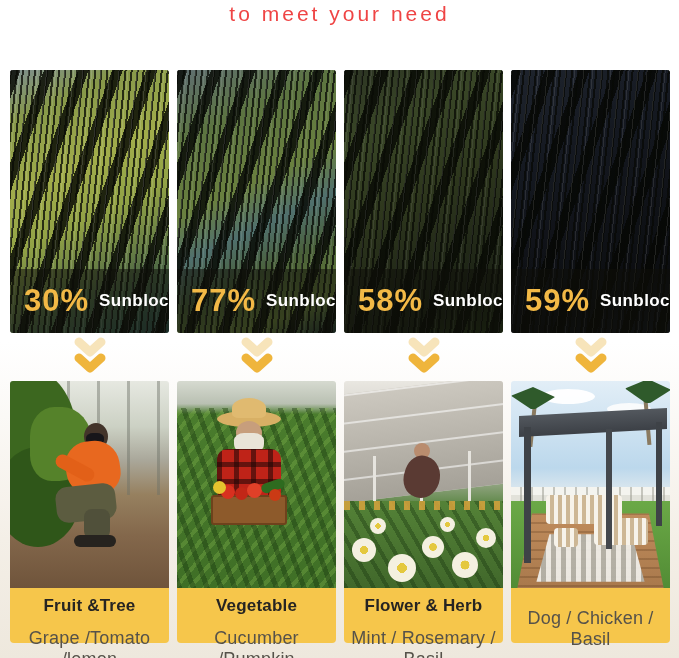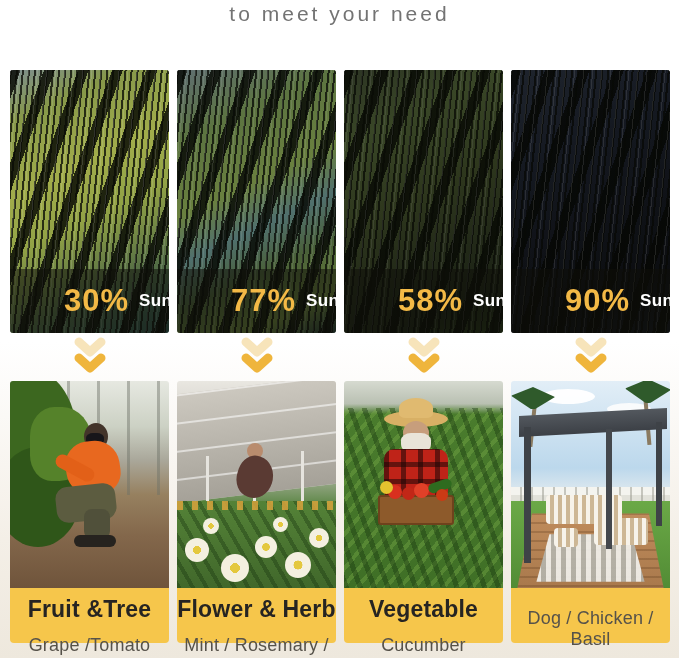--- a/index.html
+++ b/index.html
@@ -12,21 +12,21 @@
   .page { width: 679px; height: 658px; position: relative; }
 
   
   header { height: 70px; text-align: center; padding-top: 1px; }
   h1 {
     font-size: 36px; line-height: 40px; font-weight: 800;
     letter-spacing: 1px; color: #171717;
   }
   .subtitle {
     font-size: 21px; line-height: 26px; letter-spacing: 3px;
-    color: #737373; font-weight: 400;
+    color: #ef4444; font-weight: 400;
   }
 
   
   .row {
     display: grid; grid-template-columns: repeat(4, 1fr);
     gap: 8px; padding: 0 9px 0 10px;
   }
 
   
   .net {
@@ -46,36 +46,36 @@
   .dim { position: absolute; inset: 0; z-index: 2; }
   .net-30 .dim { background: rgba(6,8,6,0.05); }
   .net-50 .dim { background: rgba(5,8,10,0.22); }
   .net-70 .dim { background: rgba(8,10,6,0.38); }
   .net-90 .dim { background: rgba(2,4,8,0.30); }
   .band {
     position: absolute; left: 0; right: 0; bottom: 0; height: 64px; z-index: 3;
     background: rgba(14,14,10,0.55);
     display: flex; align-items: center; padding-left: 14px;
   }
-  .pct { font-size: 31px; font-weight: 800; color: #f3b946; letter-spacing: 1px; padding-left: 40px; }
+  .pct { font-size: 31px; font-weight: 800; color: #f3b946; letter-spacing: 1px; }
   .sun { font-size: 17px; font-weight: 700; color: #ffffff; letter-spacing: .4px; margin-left: 10px; }
 
   
   .arrows { height: 48px; align-items: center; }
   .arrow-cell { display: flex; justify-content: center; align-items: center; height: 48px; }
 
   
   .use-col { display: flex; flex-direction: column; }
   .photo { position: relative; height: 207px; border-radius: 3px 3px 0 0; overflow: hidden; }
   .photo i { position: absolute; display: block; }
   .caption {
     height: 55px; background: #f6c64b; border-radius: 0 0 4px 4px;
     text-align: center; padding-top: 8px;
   }
-  .cap-title { font-size: 23px; font-weight: 800; color: #262422; letter-spacing: .2px; }
+  .cap-title { font-size: 17px; font-weight: 800; color: #262422; letter-spacing: .2px; }
   .cap-sub { font-size: 18px; color: #56524a; margin-top: 12px; letter-spacing: .2px; }
 
   
   .p1 { background: linear-gradient(180deg,#e6e8e1 0%,#ccd1c4 22%,#aaa89b 38%,#96805f 55%,#83674b 75%,#6f543b 100%); }
   .p1::before { content:""; position:absolute; inset:0 0 45% 0;
     background: repeating-linear-gradient(90deg, transparent 0 27px, rgba(108,112,102,0.45) 27px 30px); }
   .p1-b1 { left:-26px; top:-12px; width:92px; height:124px; background:#3c671f; border-radius:42% 58% 55% 45%; }
   .p1-b2 { left:-14px; top:66px; width:84px; height:100px; background:#2f5619; border-radius:50%; }
   .p1-b3 { left:20px; top:26px; width:62px; height:74px; background:#55822a; border-radius:45% 55% 60% 40%; }
   .p1-head { left:74px; top:42px; width:24px; height:27px; background:#43342a; border-radius:50%; }
@@ -191,21 +191,21 @@
     <figure class="net net-70">
       <div class="dim"></div>
       <figcaption class="band">
         <span class="pct">58%</span>
         <span class="sun">Sunblock</span>
       </figcaption>
     </figure>
     <figure class="net net-90">
       <div class="dim"></div>
       <figcaption class="band">
-        <span class="pct">90%</span>
+        <span class="pct">59%</span>
         <span class="sun">Sunblock</span>
       </figcaption>
     </figure>
   </div>
 
   <div class="row arrows">
     <div class="arrow-cell">
       <svg width="46" height="40" viewBox="0 0 46 40">
         <polyline points="12,5 23,15 34,5" fill="none" stroke="#f7e4ba" stroke-width="9" stroke-linecap="round" stroke-linejoin="round"></polyline>
         <polyline points="12,21 23,31 34,21" fill="none" stroke="#efb53c" stroke-width="9" stroke-linecap="round" stroke-linejoin="round"></polyline>
@@ -242,20 +242,41 @@
         <i class="p1-mask"></i>
         <i class="p1-torso"></i>
         <i class="p1-arm"></i>
         <i class="p1-pants"></i>
         <i class="p1-leg"></i>
         <i class="p1-shoe"></i>
       </div>
       <div class="caption">
         <div class="cap-title">Fruit &amp;Tree</div>
         <div class="cap-sub">Grape /Tomato /lemon</div>
+      </div>
+    </div>
+
+    <div class="use-col">
+      <div class="photo p2">
+        <i class="p2-hatbrim"></i>
+        <i class="p2-hattop"></i>
+        <i class="p2-face"></i>
+        <i class="p2-beard"></i>
+        <i class="p2-shirt"></i>
+        <i class="p2-v1"></i>
+        <i class="p2-v2"></i>
+        <i class="p2-v3"></i>
+        <i class="p2-v4"></i>
+        <i class="p2-v5"></i>
+        <i class="p2-v6"></i>
+        <i class="p2-crate"></i>
+      </div>
+      <div class="caption">
+        <div class="cap-title">Vegetable</div>
+        <div class="cap-sub">Cucumber /Pumpkin</div>
       </div>
     </div>
 
     <div class="use-col">
       <div class="photo p3">
         <i class="p3-canopy"></i>
         <i class="p3-post1"></i>
         <i class="p3-post2"></i>
         <i class="p3-post3"></i>
         <i class="p3-garden"></i>
@@ -266,41 +287,20 @@
         <i class="daisy d2"></i>
         <i class="daisy d3"></i>
         <i class="daisy d4"></i>
         <i class="daisy d5"></i>
         <i class="daisy d6"></i>
         <i class="daisy d7"></i>
       </div>
       <div class="caption">
         <div class="cap-title">Flower &amp; Herb</div>
         <div class="cap-sub">Mint / Rosemary / Basil</div>
-      </div>
-    </div>
-
-    <div class="use-col">
-      <div class="photo p2">
-        <i class="p2-hatbrim"></i>
-        <i class="p2-hattop"></i>
-        <i class="p2-face"></i>
-        <i class="p2-beard"></i>
-        <i class="p2-shirt"></i>
-        <i class="p2-v1"></i>
-        <i class="p2-v2"></i>
-        <i class="p2-v3"></i>
-        <i class="p2-v4"></i>
-        <i class="p2-v5"></i>
-        <i class="p2-v6"></i>
-        <i class="p2-crate"></i>
-      </div>
-      <div class="caption">
-        <div class="cap-title">Vegetable</div>
-        <div class="cap-sub">Cucumber /Pumpkin</div>
       </div>
     </div>
 
     <div class="use-col">
       <div class="photo p4">
         <i class="p4-cloud1"></i>
         <i class="p4-cloud2"></i>
         <i class="p4-trunkL"></i>
         <i class="p4-frondL"></i>
         <i class="p4-trunkR"></i>

